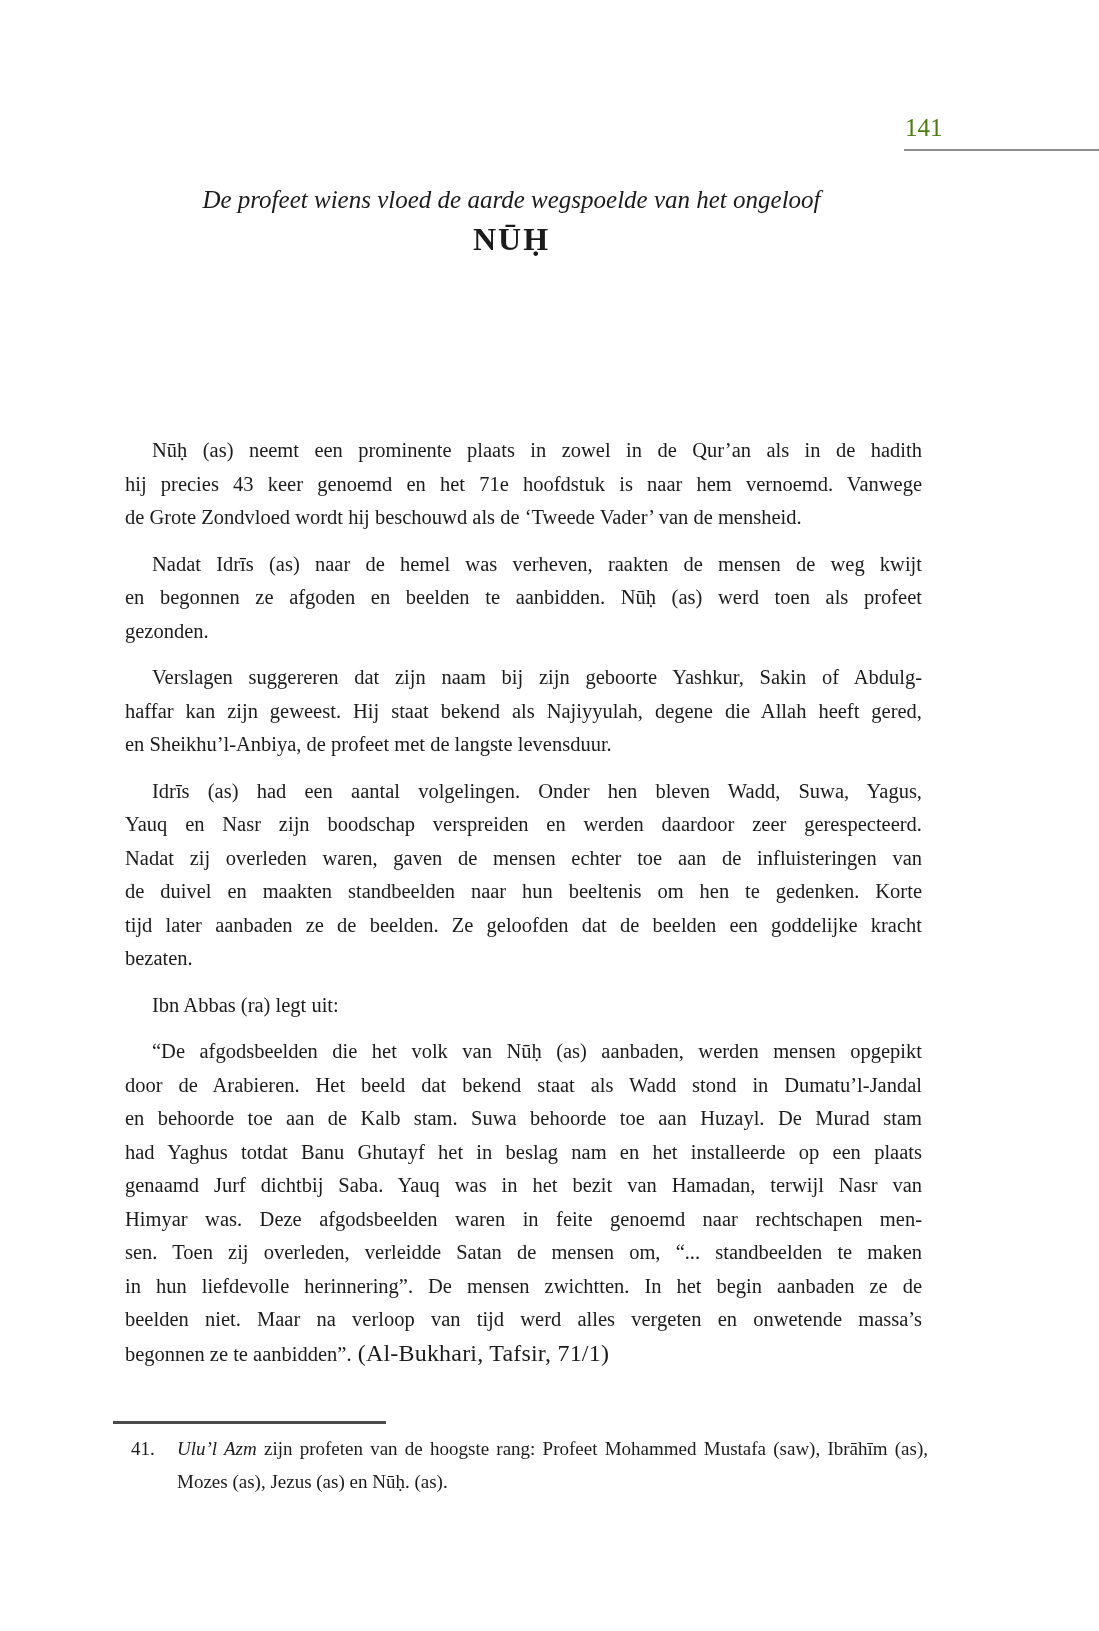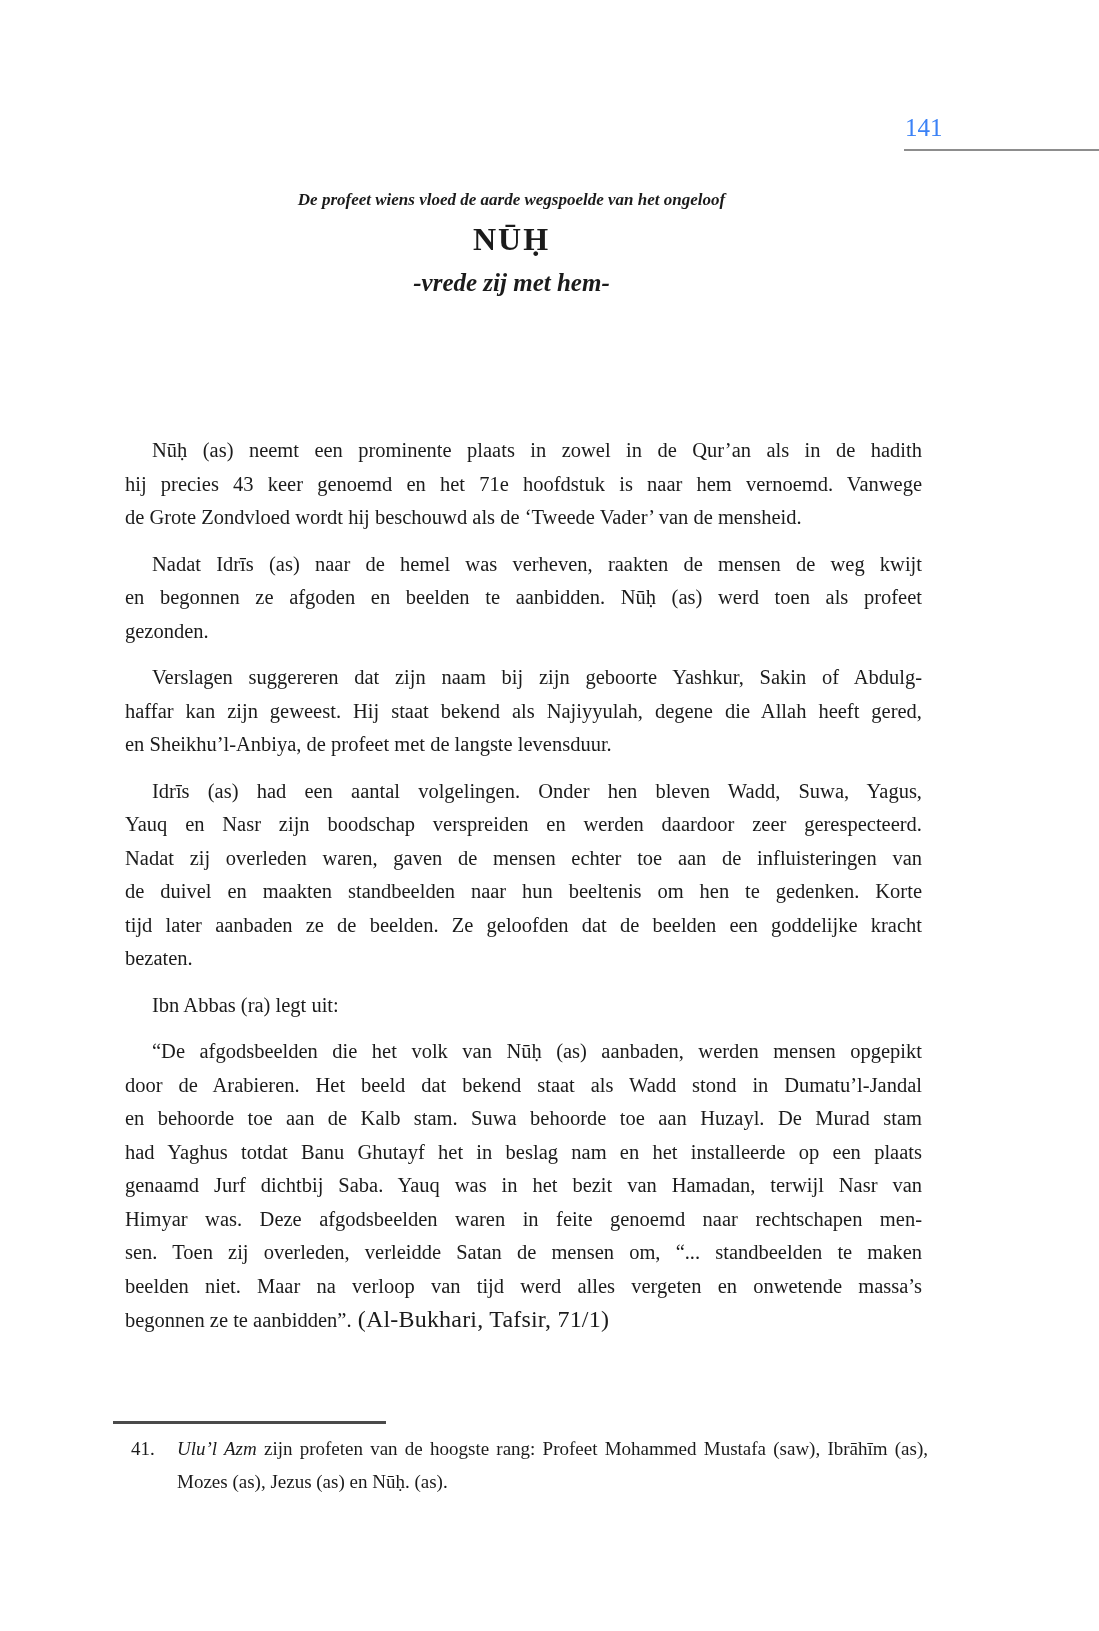--- a/index.html
+++ b/index.html
@@ -14,43 +14,43 @@
     overflow: hidden;
   }
 
   
   .pagenum {
     position: absolute;
     top: 113px;
     left: 905px;
     font-size: 25px;
     line-height: 30px;
-    color: #3b82f6;
+    color: #4d7c0f;
   }
   .header-rule {
     position: absolute;
     top: 149px;
     left: 904px;
     width: 195px;
     height: 2px;
     background: #8d8d8d;
   }
 
   
   .title-block {
     position: absolute;
     top: 184px;
     left: 113px;
     width: 797px;
     text-align: center;
   }
   .chapter-epithet {
-    font-size: 17px;
+    font-size: 25px;
     line-height: 31px;
-    font-weight: 700;
+    font-weight: 400;
     font-style: italic;
   }
   .chapter-name {
     margin-top: 2px;
     font-size: 32px;
     line-height: 44px;
     font-weight: 700;
     letter-spacing: 2px;
   }
   .chapter-honorific {
@@ -127,21 +127,20 @@
 <body>
 
 <div class="page">
 
   <span class="pagenum">141</span>
   <div class="header-rule"></div>
 
   <div class="title-block">
     <div class="chapter-epithet">De profeet wiens vloed de aarde wegspoelde van het ongeloof</div>
     <div class="chapter-name">NŪḤ</div>
-    <div class="chapter-honorific">-vrede zij met hem-</div>
   </div>
 
   <main class="body-text" id="body-text">
       <div class="para">
         <div class="line just first">Nūḥ (as) neemt een prominente plaats in zowel in de Qur’an als in de hadith</div>
         <div class="line just">hij precies 43 keer genoemd en het 71e hoofdstuk is naar hem vernoemd. Vanwege</div>
         <div class="line just last">de Grote Zondvloed wordt hij beschouwd als de ‘Tweede Vader’ van de mensheid.</div>
       </div>
       <div class="para">
         <div class="line just first">Nadat Idrīs (as) naar de hemel was verheven, raakten de mensen de weg kwijt</div>
@@ -165,20 +164,21 @@
         <div class="line just first last">Ibn Abbas (ra) legt uit:</div>
       </div>
       <div class="para">
         <div class="line just first">“De afgodsbeelden die het volk van Nūḥ (as) aanbaden, werden mensen opgepikt</div>
         <div class="line just">door de Arabieren. Het beeld dat bekend staat als Wadd stond in Dumatu’l-Jandal</div>
         <div class="line just">en behoorde toe aan de Kalb stam. Suwa behoorde toe aan Huzayl. De Murad stam</div>
         <div class="line just">had Yaghus totdat Banu Ghutayf het in beslag nam en het installeerde op een plaats</div>
         <div class="line just">genaamd Jurf dichtbij Saba. Yauq was in het bezit van Hamadan, terwijl Nasr van</div>
         <div class="line just">Himyar was. Deze afgodsbeelden waren in feite genoemd naar rechtschapen men-</div>
         <div class="line just">sen. Toen zij overleden, verleidde Satan de mensen om, “... standbeelden te maken</div>
+        <div class="line just">in hun liefdevolle herinnering”. De mensen zwichtten. In het begin aanbaden ze de</div>
         <div class="line just">beelden niet. Maar na verloop van tijd werd alles vergeten en onwetende massa’s</div>
         <div class="line just last">begonnen ze te aanbidden”.<span class="citation"> (Al-Bukhari, Tafsir, 71/1)</span></div>
       </div>
     </main>
 
   <div class="footnote-rule"></div>
 
   <div class="footnote">
     <span class="fn-num">41.</span>
     <div class="fn-body">

